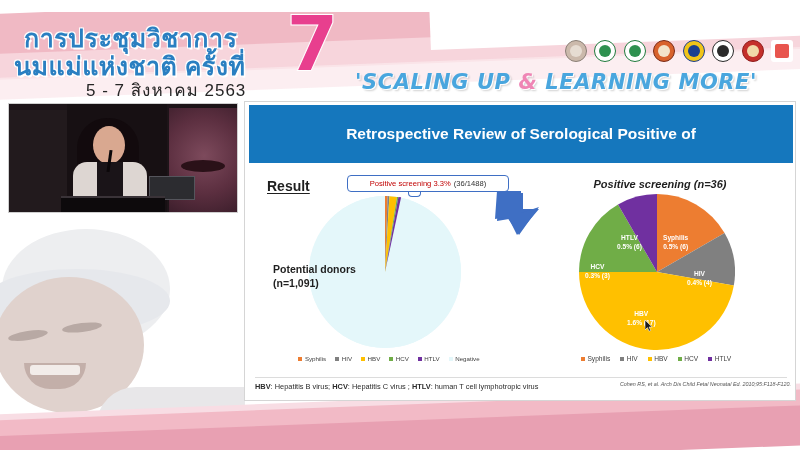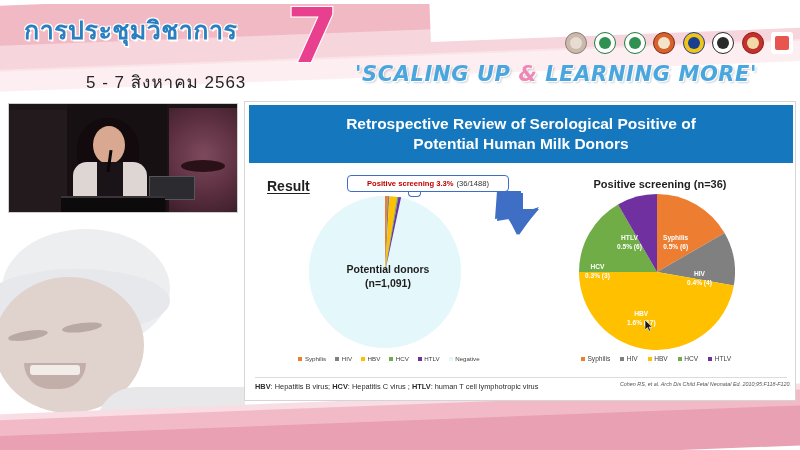--- a/index.html
+++ b/index.html
@@ -2,21 +2,21 @@
 <html><head>
 <meta charset="utf-8">
 <style>
   * { margin:0; padding:0; box-sizing:border-box; }
   html,body { width:800px; height:450px; overflow:hidden; background:#fff;
               font-family:"Liberation Sans", sans-serif; }
 
   #stage { position:relative; width:800px; height:450px; background:#ffffff; overflow:hidden; }
 
   
-  #header { position:absolute; left:0; top:4px; width:800px; height:95px; background:#ffffff; overflow:hidden; }
+  #header { position:absolute; left:0; top:12px; width:800px; height:95px; background:#ffffff; overflow:hidden; }
   .hdr-band-a { position:absolute; left:-40px; top:-14px; width:900px; height:44px;
                 background:#f0b9c4; transform:rotate(-2.2deg); }
   .hdr-band-b { position:absolute; left:-40px; top:26px; width:900px; height:26px;
                 background:#f7d5dc; transform:rotate(-2.2deg); }
   .hdr-band-c { position:absolute; left:-40px; top:50px; width:900px; height:22px;
                 background:#fbe8ec; transform:rotate(-2.2deg); opacity:.75; }
   .hdr-band-d { position:absolute; left:430px; top:-10px; width:420px; height:40px;
                 background:#ffffff; transform:rotate(-2.2deg); }
 
   #thai-line1 { position:absolute; left:24px; top:6px; font-size:25px; font-weight:bold;
@@ -101,47 +101,47 @@
                  align-items:center; justify-content:center; text-align:center;
                  font-size:15.5px; font-weight:bold; line-height:1.32; padding:0 18px; }
 
   #result-label { position:absolute; left:22px; top:76px; font-size:14px; font-weight:bold;
                   color:#1f1f1f; text-decoration:underline; text-underline-offset:2px; }
 
   #callout { position:absolute; left:102px; top:73px; width:162px; height:17px;
              border:1.4px solid #3f6fc4; border-radius:4px; background:#ffffff;
              display:flex; align-items:center; justify-content:center; gap:3px;
              font-size:7.6px; white-space:nowrap; z-index:6; }
-  #callout .pct { color:#c00000; font-weight:bold; }
+  #callout .pct { color:#c00000; font-weight:normal; }
   #callout .frac { color:#333333; }
   #callout-notch { position:absolute; left:163px; top:89px; width:13px; height:6px;
                    border:1.4px solid #3f6fc4; border-top:none; border-radius:0 0 4px 4px;
                    background:#fff; z-index:5; }
 
   #arrow-wrap { position:absolute; left:248px; top:85px; width:52px; height:54px; z-index:7; }
 
   
   #pie-left-wrap { position:absolute; left:28px; top:94px; width:230px; height:152px; }
   #pie-left { position:absolute; left:36px; top:0px; width:152px; height:152px; border-radius:50%;
               background:#e4f7fa; }
-  #pl-label { position:absolute; left:0; top:66px; width:230px; text-align:center;
+  #pl-label { position:absolute; left:0; top:66px; width:230px; 
               font-size:10.5px; font-weight:bold; color:#1f1f1f; line-height:1.35; }
 
   #legend-left { position:absolute; left:26px; top:253px; width:236px;
                  display:flex; align-items:center; justify-content:center; gap:9px;
                  font-size:6.2px; color:#3f3f3f; }
   #legend-right { position:absolute; left:306px; top:253px; width:210px;
                   display:flex; align-items:center; justify-content:center; gap:10px;
                   font-size:6.6px; color:#3f3f3f; }
   .lg { display:flex; align-items:center; gap:2.5px; white-space:nowrap; }
   .lgsq { width:4px; height:4px; flex:0 0 auto; }
 
   
   #pie-right-title { position:absolute; left:300px; top:76px; width:230px; text-align:center;
-                     font-size:11px; font-weight:bold; color:#1f1f1f; }
+                     font-size:11px; font-weight:bold; color:#1f1f1f;font-style:italic; }
   #pie-right-wrap { position:absolute; left:326px; top:92px; width:176px; height:156px; }
   #pie-right { position:absolute; left:8px; top:0; width:156px; height:156px; border-radius:50%; }
   .slice-lbl { position:absolute; color:#ffffff; font-size:6.6px; font-weight:bold;
                text-align:center; line-height:1.3; white-space:nowrap; }
 
   #cursor { position:absolute; left:74px; top:124px; width:9px; height:12px; z-index:9; }
 
   #footnote { position:absolute; left:10px; top:275px; width:532px; height:18px;
               border-top:1px solid #dcdcdc; display:flex; align-items:center; }
   #footnote-text { font-size:7.4px; color:#2b2b2b; white-space:nowrap; }
@@ -154,20 +154,21 @@
 
 <div id="stage">
 
   <div id="header">
     <div class="hdr-band-a"></div>
     <div class="hdr-band-b"></div>
     <div class="hdr-band-c"></div>
     <div class="hdr-band-d"></div>
 
     <div id="thai-line1">การประชุมวิชาการ</div>
+    <div id="thai-line2">นมแม่แห่งชาติ ครั้งที่</div>
     <div id="big-seven">7</div>
     <div id="thai-date">5 - 7 สิงหาคม 2563</div>
 
     <div id="logos">
       <div class="logo" style="background:#cbb9ab;border:1.5px solid #8a7f76;">
           <span class="core" style="background:#e6dcd2;"></span>
         </div>
       <div class="logo" style="background:#ffffff;border:1.5px solid #1f7a3c;">
           <span class="core" style="background:#2e9150;"></span>
         </div>
@@ -223,21 +224,20 @@
   </div>
 
   <div class="pink-band3"></div>
   <div class="pink-band1"></div>
   <div class="pink-band2"></div>
 
   <div id="slide">
 
     <div id="slide-title">
       <div>Retrospective Review of Serological Positive of</div>
-      <div>Potential Human Milk Donors</div>
     </div>
 
     <div id="result-label">Result</div>
 
     <div id="callout">
       <span class="pct">Positive screening 3.3%</span>
       <span class="frac">(36/1488)</span>
     </div>
     <div id="callout-notch"></div>
 

